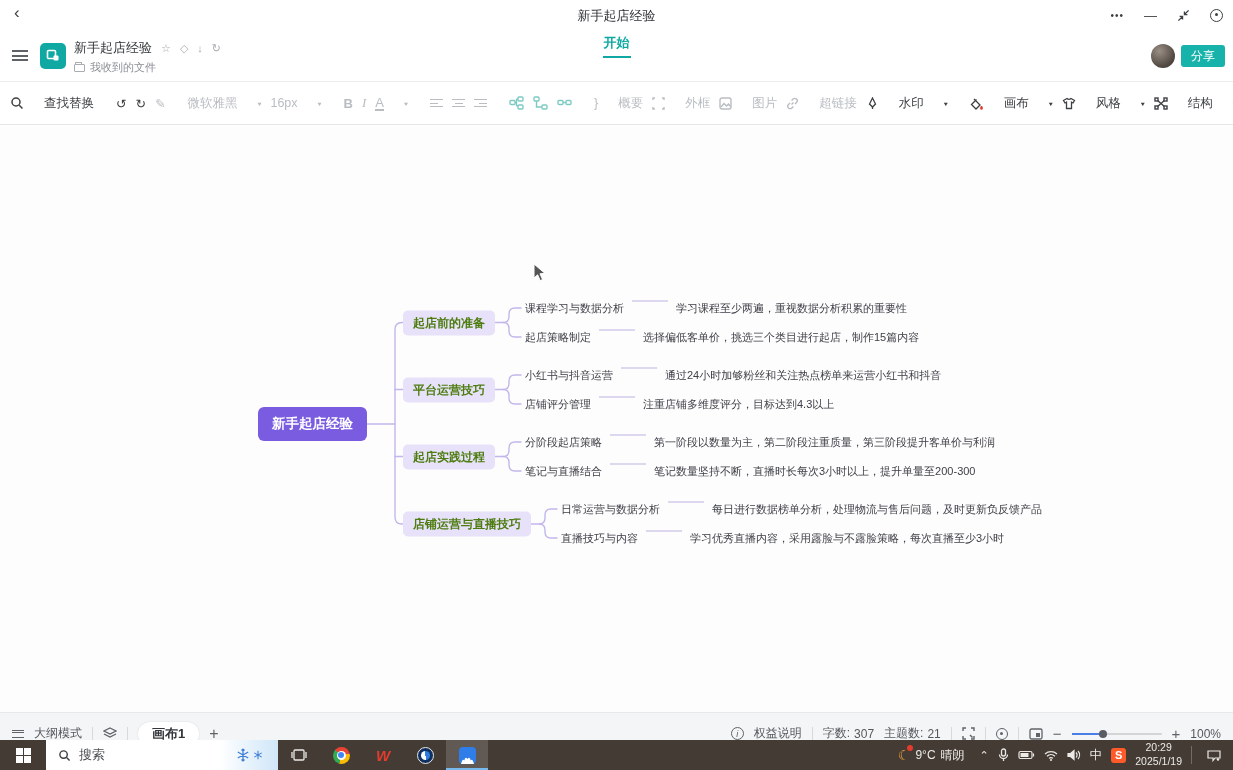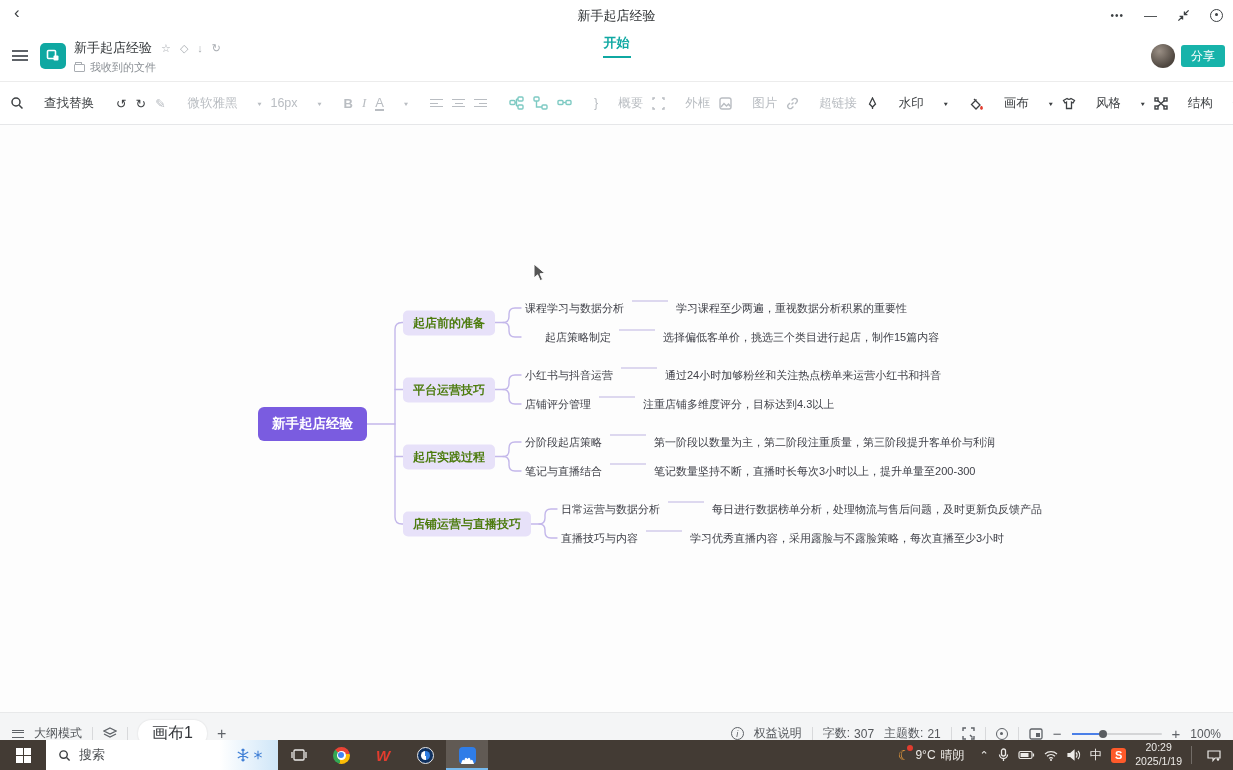--- a/index.html
+++ b/index.html
@@ -66,22 +66,22 @@
   .mm-detail { font-size:11px; color:#3f4048; cursor:pointer; }
   #mm-svg { position:absolute; left:0; top:0; }
   .cursor-arrow { position:absolute; left:533px; top:138px; pointer-events:none; }
 
   
   .statusbar { position:absolute; left:0; top:712px; width:1233px; height:42px; background:#f4f5f6;
     display:flex; align-items:center; font-size:12px; color:#55585c; padding:0 12px; border-top:1px solid #e8e9ea; }
   .sb-left, .sb-right { display:flex; align-items:center; gap:10px; }
   .sb-right { margin-left:auto; }
   .sb-sep { width:1px; height:13px; background:#d8d9db; }
-  .sheet-pill { background:#fff; border-radius:13px; padding:3px 14px; font-weight:normal; color:#33363a;
-    box-shadow:0 0 2px rgba(0,0,0,.12); cursor:pointer; font-size:16px; }
+  .sheet-pill { background:#fff; border-radius:13px; padding:3px 14px; font-weight:bold; color:#33363a;
+    box-shadow:0 0 2px rgba(0,0,0,.12); cursor:pointer; font-size:13px; }
   .sb-icon { color:#5f6368; display:flex; align-items:center; cursor:pointer; }
   .mini-burger { width:12px; height:8px; border-top:1.5px solid #5f6368; border-bottom:1.5px solid #5f6368; }
   .mini-burger::after { content:""; display:block; margin-top:1.8px; border-top:1.5px solid #5f6368; }
   .info-circle { width:13px; height:13px; border:1.2px solid #5f6368; border-radius:50%; font-size:9px;
     display:flex; align-items:center; justify-content:center; font-style:italic; }
   .zoom-track { width:90px; height:2px; background:#d4d5d7; border-radius:1px; position:relative; cursor:pointer; }
   .zoom-fill { position:absolute; left:0; top:0; height:2px; width:30px; background:#4a7fe8; }
   .zoom-knob { position:absolute; left:27px; top:-3px; width:8px; height:8px; background:#5a5d61; border-radius:50%; }
   .target-circle { width:12px; height:12px; border:1.3px solid #5f6368; border-radius:50%; position:relative; }
   .target-circle::after { content:""; position:absolute; left:3.2px; top:3.2px; width:3px; height:3px; border-radius:50%; background:#5f6368; }
@@ -340,21 +340,21 @@
 <div class="mm-root" style="left: 258px; top: 299px;">新手起店经验</div>
     <div class="mm-branch" style="left: 403px; top: 197.5px;">起店前的准备</div>
     <div class="mm-branch" style="left: 403px; top: 264.5px;">平台运营技巧</div>
     <div class="mm-branch" style="left: 403px; top: 331.5px;">起店实践过程</div>
     <div class="mm-branch" style="left: 403px; top: 399px;">店铺运营与直播技巧</div>
     <div class="mm-row" style="top: 183px; left: 525px;">
       <span class="mm-topic">课程学习与数据分析</span>
       <span class="mm-line"></span>
       <span class="mm-detail">学习课程至少两遍，重视数据分析积累的重要性</span>
     </div>
-    <div class="mm-row" style="top: 212px; left: 525px; margin-left: 20px;">
+    <div class="mm-row" style="top: 212px; left: 525px;">
       <span class="mm-topic">起店策略制定</span>
       <span class="mm-line"></span>
       <span class="mm-detail">选择偏低客单价，挑选三个类目进行起店，制作15篇内容</span>
     </div>
     <div class="mm-row" style="top: 250px; left: 525px;">
       <span class="mm-topic">小红书与抖音运营</span>
       <span class="mm-line"></span>
       <span class="mm-detail">通过24小时加够粉丝和关注热点榜单来运营小红书和抖音</span>
     </div>
     <div class="mm-row" style="top: 279px; left: 525px;">

